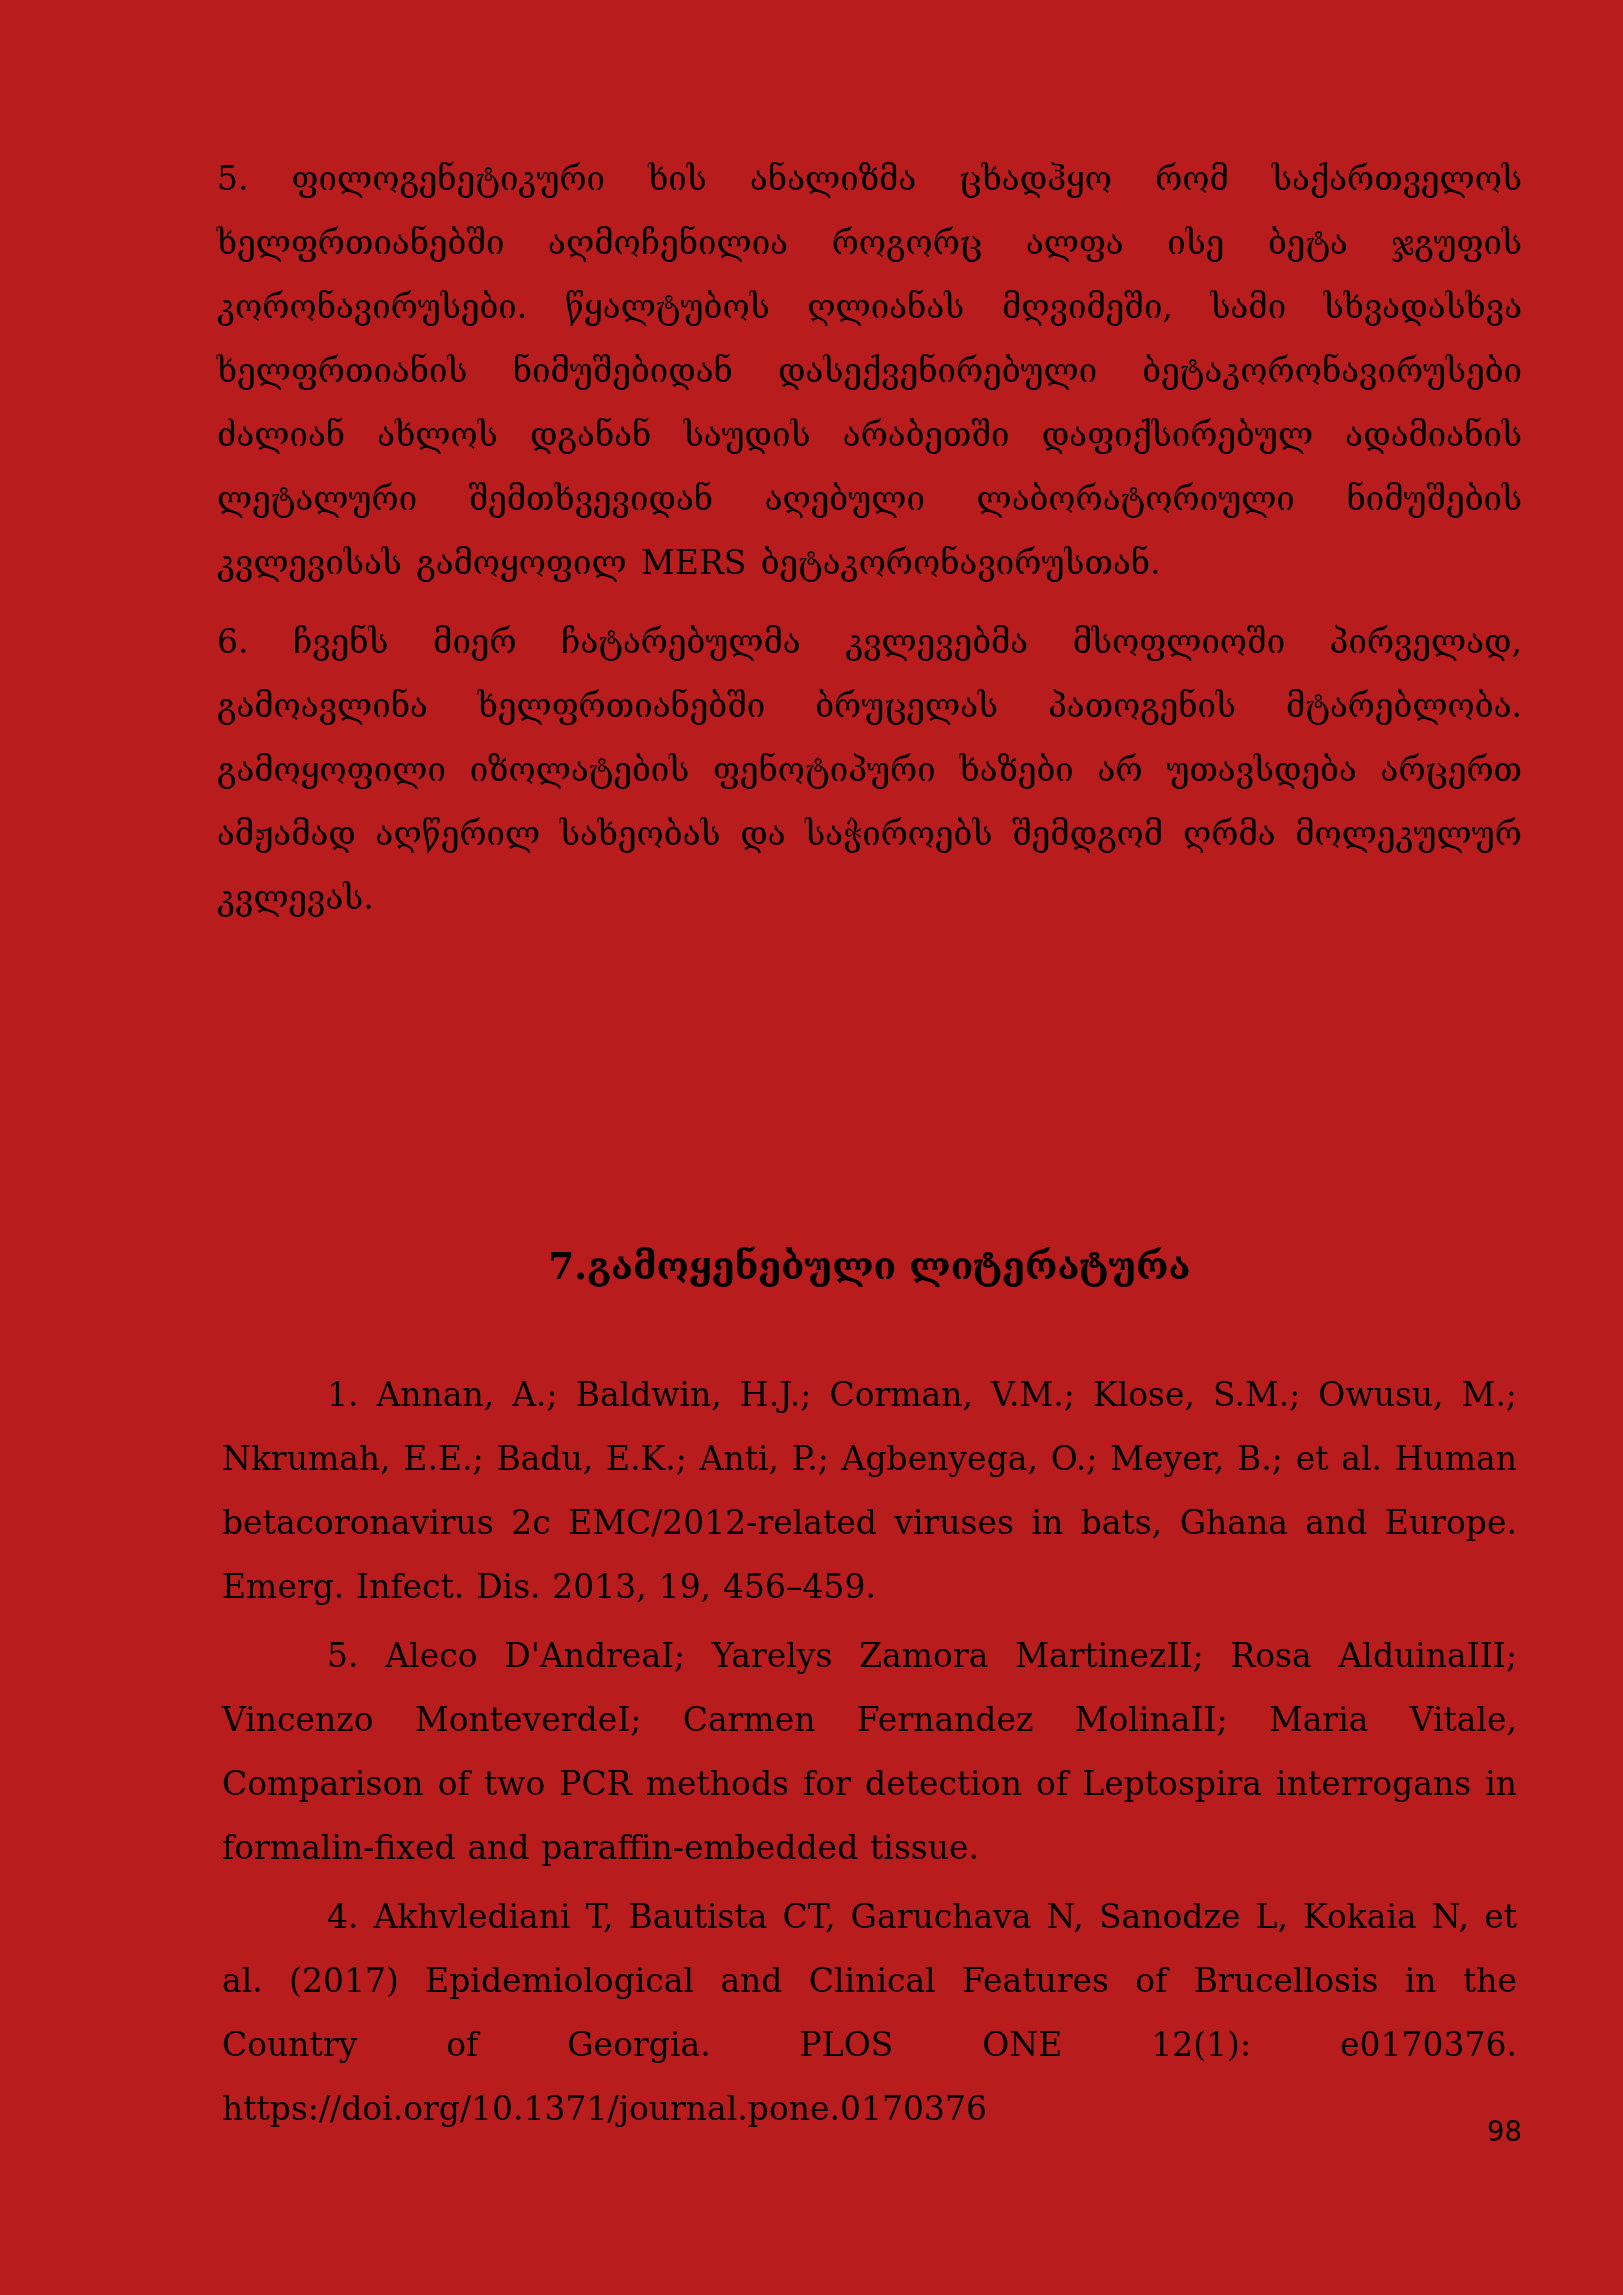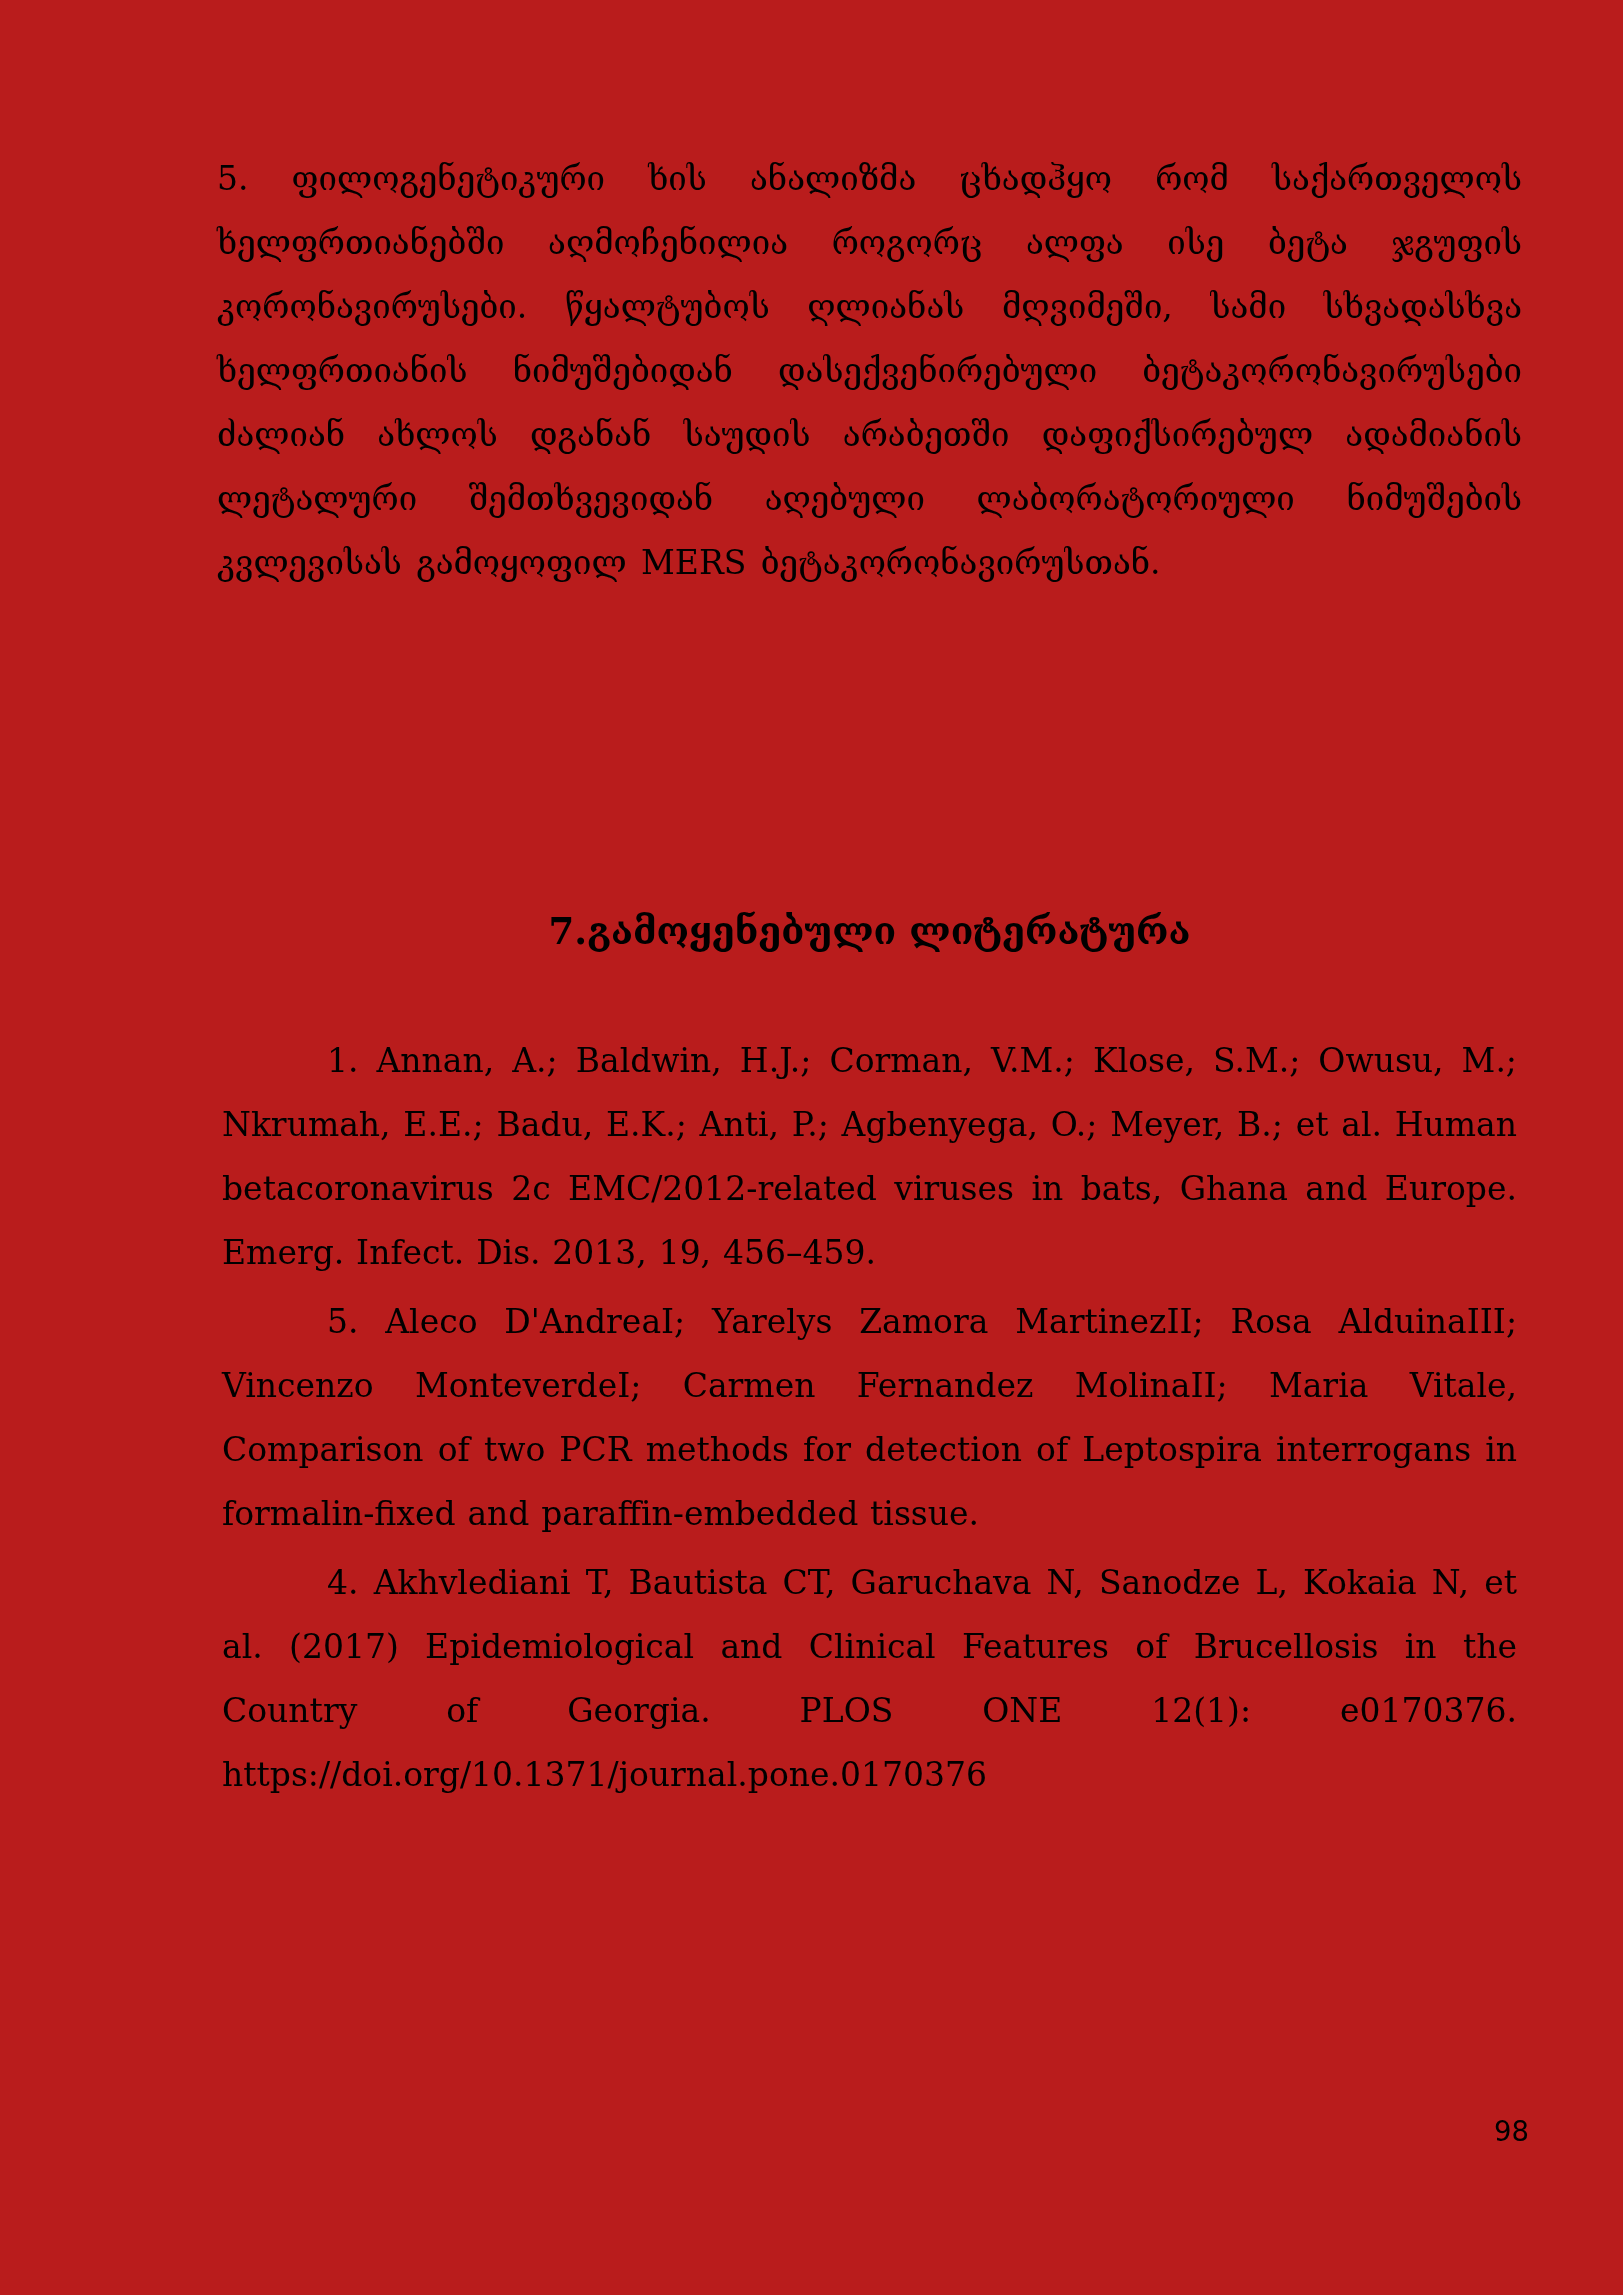--- a/index.html
+++ b/index.html
@@ -42,35 +42,36 @@
     text-align: justify;
     text-indent: 105px;
     margin: 5px;
     word-spacing: 1.3px;
   }
   .reference-para .url-part {
     white-space: nowrap;
   }
   .page-number {
     position: absolute;
-    right: 94px;
+    right: 101px;
     top: 2115px;
     font-size: 27.5px;
     font-family: "DejaVu Sans", sans-serif;
     color: #000000;
   }
 </style>
 </head>
 <body>
 
 <div class="page">
   <div class="content">
 
     <p class="body-para">5. ფილოგენეტიკური ხის ანალიზმა ცხადჰყო რომ საქართველოს ხელფრთიანებში აღმოჩენილია როგორც ალფა ისე ბეტა ჯგუფის კორონავირუსები. წყალტუბოს ღლიანას მღვიმეში, სამი სხვადასხვა ხელფრთიანის ნიმუშებიდან დასექვენირებული ბეტაკორონავირუსები ძალიან ახლოს დგანან საუდის არაბეთში დაფიქსირებულ ადამიანის ლეტალური შემთხვევიდან აღებული ლაბორატორიული ნიმუშების კვლევისას გამოყოფილ MERS ბეტაკორონავირუსთან.</p>
 
+    <p class="body-para">6. ჩვენს მიერ ჩატარებულმა კვლევებმა მსოფლიოში პირველად, გამოავლინა ხელფრთიანებში ბრუცელას პათოგენის მტარებლობა. გამოყოფილი იზოლატების ფენოტიპური ხაზები არ უთავსდება არცერთ ამჟამად აღწერილ სახეობას და საჭიროებს შემდგომ ღრმა მოლეკულურ კვლევას.</p>
 
     <h2 class="section-heading">7.გამოყენებული ლიტერატურა</h2>
 
     <div>
       <p class="reference-para">1. Annan, A.; Baldwin, H.J.; Corman, V.M.; Klose, S.M.; Owusu, M.; Nkrumah, E.E.; Badu, E.K.; Anti, P.; Agbenyega, O.; Meyer, B.; et al. Human betacoronavirus 2c EMC/2012-related viruses in bats, Ghana and Europe. Emerg. Infect. Dis. 2013, 19, 456–459.</p>
 
       <p class="reference-para">5. Aleco D'AndreaI; Yarelys Zamora MartinezII; Rosa AlduinaIII; Vincenzo MonteverdeI; Carmen Fernandez MolinaII; Maria Vitale, Comparison of two PCR methods for detection of Leptospira interrogans in formalin-fixed and paraffin-embedded tissue.</p>
 
 
       <p class="reference-para"><span>4. Akhvlediani T, Bautista CT, Garuchava N, Sanodze L, Kokaia N, et al. (2017) Epidemiological and Clinical Features of Brucellosis in the Country of Georgia. PLOS ONE 12(1): e0170376. </span><span class="url-part">https://doi.org/10.1371/journal.pone.0170376</span></p>

